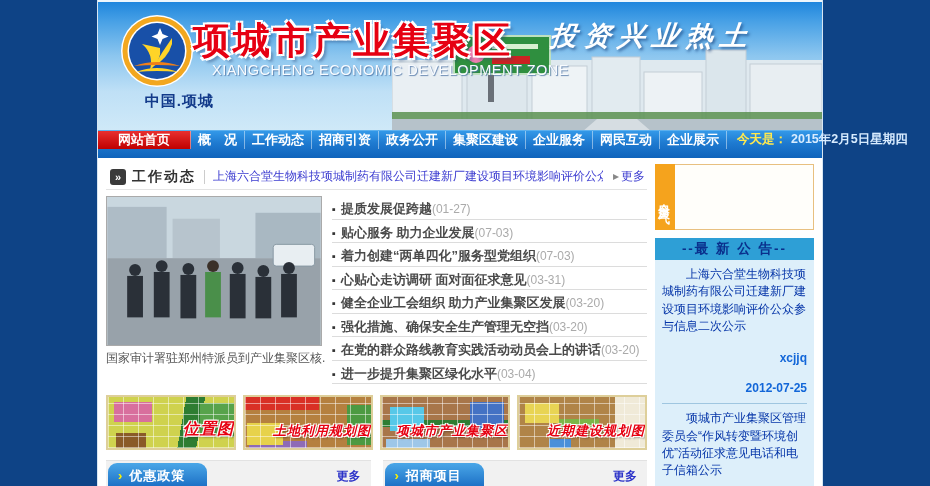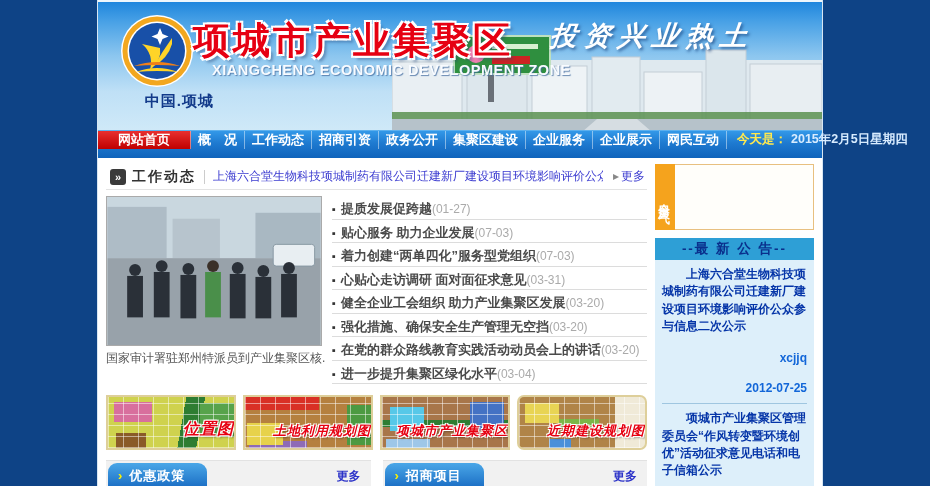--- a/index.html
+++ b/index.html
@@ -13,21 +13,21 @@
   .hdr { position:relative; height:130px; overflow:hidden;
          border-top:2px solid #eef6fc;
          background:linear-gradient(180deg,#1f86dd 0%,#4aa2e6 16%,#8cc6ef 42%,#bfe0f6 70%,#cfe9f8 100%); }
   .city { position:absolute; right:0; top:0; width:430px; height:130px; }
   .logo { position:absolute; left:22px; top:12px; width:74px; height:74px; cursor:pointer; }
   .logo-cap { position:absolute; left:4px; top:90px; width:112px; text-align:right;
               font-size:15px; font-weight:bold; color:#123a8a; letter-spacing:1px; }
   .title { position:absolute; left:95px; top:14px; font-size:37px; font-weight:bold;
            color:#e60012; letter-spacing:3px; white-space:nowrap;
            text-shadow:-2px -2px 0 #fff, 2px -2px 0 #fff, -2px 2px 0 #fff, 2px 2px 0 #fff, 4px 4px 3px rgba(40,70,120,.45); }
-  .subtitle { position:absolute; left:114px; top:60px; font-size:14.5px; font-weight:bold;
+  .subtitle { position:absolute; left:114px; top:60px; font-size:14.5px; font-weight:normal;
               color:#f8fbff; letter-spacing:.5px; white-space:nowrap;
               text-shadow:1px 1px 1px rgba(70,110,160,.8); }
   .slogan { position:absolute; left:452px; top:16px; font-size:27px; font-weight:bold; font-style:italic;
             color:#fff; letter-spacing:7px; white-space:nowrap; transform:skewX(-6deg);
             text-shadow:2px 2px 3px rgba(20,60,120,.65); }
 
   
   .nav { display:flex; align-items:flex-start; height:28px;
          background:linear-gradient(180deg,#3398e8 0%,#1e7ad0 45%,#0f63bb 100%);
          border-top:1px solid #5cb0ee; }
@@ -87,21 +87,21 @@
       background-position:0 0,2px 26px,4px 44px,102px 8px; background-repeat:no-repeat; }
   .map3 { background-color:#a8764a;
       background-image:linear-gradient(#57c8e8,#57c8e8),linear-gradient(#4472c4,#4472c4),
                        linear-gradient(#9ec7e8,#9ec7e8),linear-gradient(0deg,transparent 42%,#2e7d32 42%,#2e7d32 54%,transparent 54%);
       background-size:34px 24px,34px 28px,44px 12px,100% 100%;
       background-position:8px 10px,88px 5px,4px 42px,0 0; background-repeat:no-repeat; }
   .map4 { background-color:#b08448;
       background-image:linear-gradient(#f0ead8,#f0ead8),linear-gradient(#e8d454,#e8d454),
                        linear-gradient(#4a90d9,#4a90d9),linear-gradient(#7ab648,#7ab648);
       background-size:30px 55px,34px 20px,22px 10px,40px 8px;
-      background-position:96px 0,6px 6px,30px 42px,40px 22px; background-repeat:no-repeat;border-radius:7px; }
+      background-position:96px 0,6px 6px,30px 42px,40px 22px; background-repeat:no-repeat; }
 
   
   .bottom-row { display:flex; gap:12px; margin-top:10px; }
   .bsec { flex:1; background:#f1f1f1; height:30px; position:relative; border-top:1px solid #e2e2e2; }
   .btab { display:inline-block; background:linear-gradient(180deg,#4aa7e8,#1668c0); color:#fff;
           font-size:13px; font-weight:bold; padding:4px 22px 5px 10px; border-radius:9px 9px 0 0;
           margin:2px 0 0 2px; cursor:pointer; letter-spacing:1px; }
   .btab::before { content:"›"; color:#fff200; margin-right:6px; font-weight:bold; }
   .bmore { position:absolute; right:10px; top:7px; font-size:12px; font-weight:bold; color:#2b32c8; cursor:pointer; }
 
@@ -109,21 +109,21 @@
   .weather { display:flex; height:66px; }
   .wx-tab { width:20px; background:#f5a31d; color:#fff; font-size:12px; font-weight:bold;
             writing-mode:vertical-lr; text-align:center; letter-spacing:3px; padding-top:4px; }
   .wx-box { flex:1; background:#fffefa; border:1px solid #e8c080; border-left:none; }
 
   .notice { margin-top:8px; }
   .notice-hd { background:#2e9fd6; color:#0a2f8c; font-weight:bold; font-size:13.5px; text-align:center;
                height:22px; line-height:22px; letter-spacing:2px; }
   .notice-bd { background:#ddeffa; padding:6px 7px 8px 7px; }
   .notice-item { cursor:pointer; }
-  .notice-item .txt { font-size:12px; font-weight:bold; color:#0535a8; line-height:1.45; text-indent:2em; }
+  .notice-item .txt { font-size:12px; font-weight:normal; color:#0535a8; line-height:1.45; text-indent:2em; }
   .notice-item .meta { text-align:right; font-size:12px; font-weight:bold; color:#1266d8; line-height:1.4; margin-top:14px; }
   .notice-div { border-top:1px solid #9fc6e0; margin:6px 0; }
 </style>
 </head>
 <body>
 
 <div class="page">
 
   <div class="hdr">
     <svg class="city" viewBox="0 0 430 130">
@@ -161,22 +161,22 @@
   </div>
 
   <div class="nav">
     <div class="nav-item active">网站首页</div>
     <div class="nav-item">概　况</div>
     <div class="nav-item">工作动态</div>
     <div class="nav-item">招商引资</div>
     <div class="nav-item">政务公开</div>
     <div class="nav-item">集聚区建设</div>
     <div class="nav-item">企业服务</div>
+    <div class="nav-item">网民互动</div>
     <div class="nav-item">企业展示</div>
-    <div class="nav-item">网民互动</div>
     <div class="nav-date">
       <span class="pfx">今天是：</span>
       <span class="d">2015年2月5日星期四</span>
     </div>
   </div>
 
   <div class="content">
 
     <div class="col-l">
       <div class="news-head">

